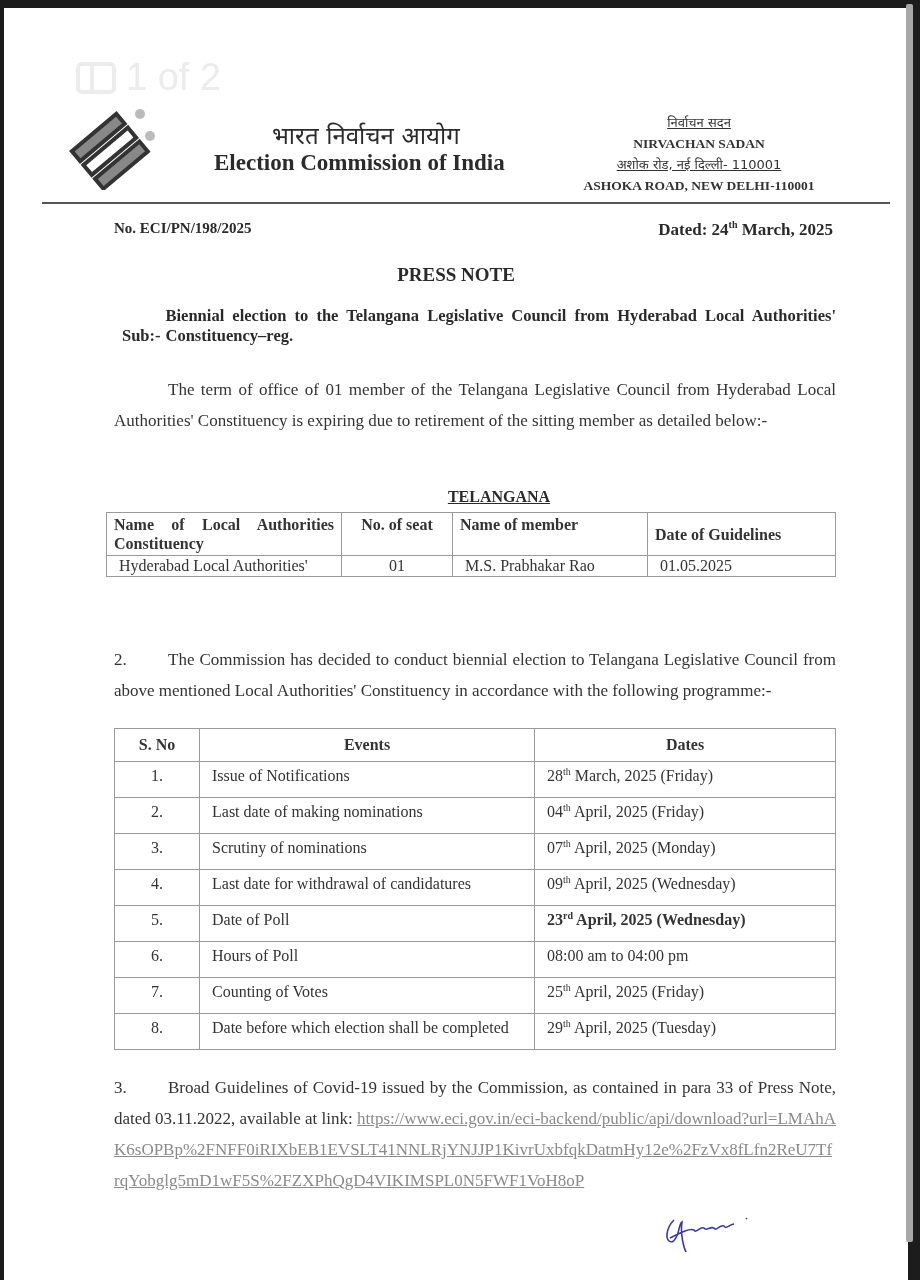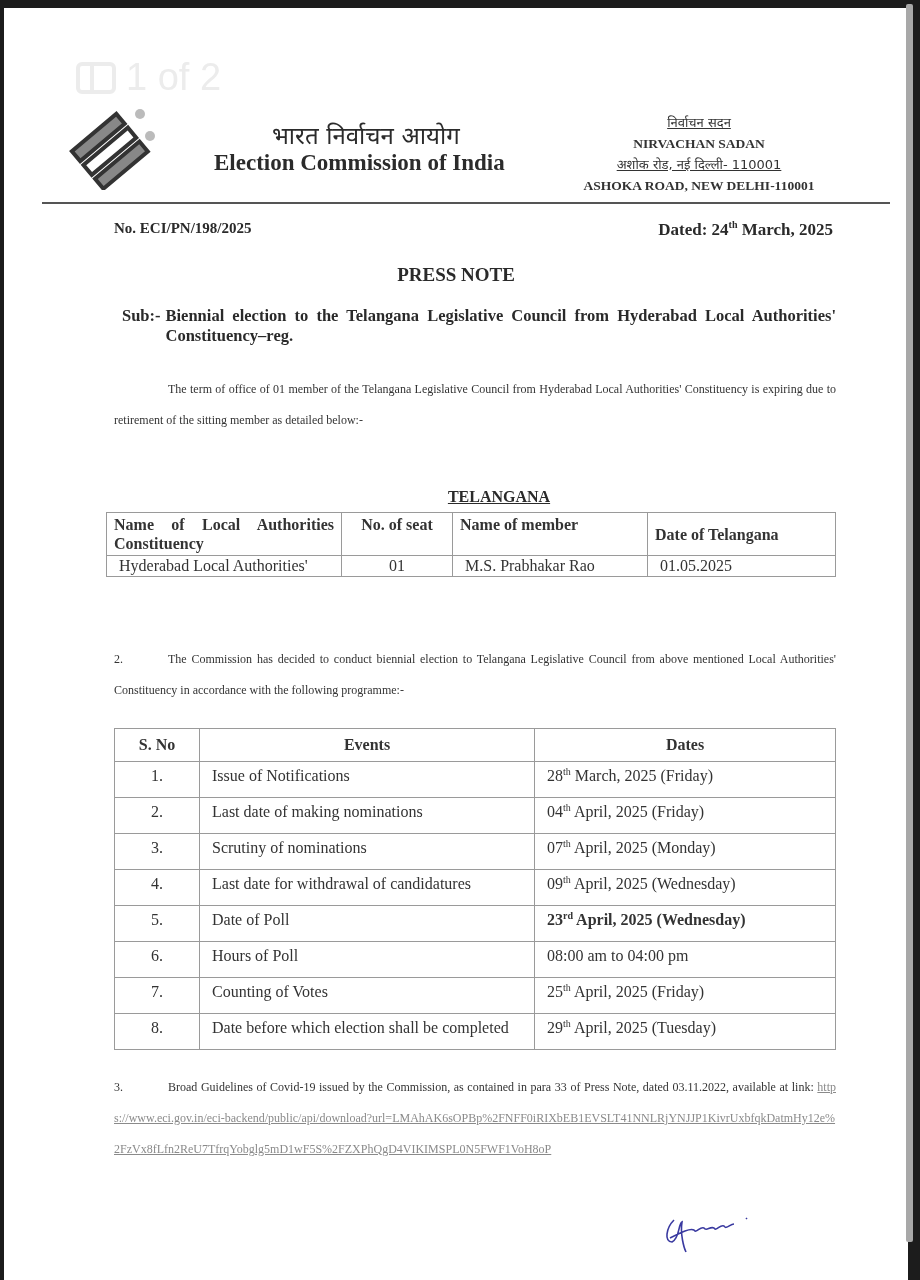--- a/index.html
+++ b/index.html
@@ -23,23 +23,23 @@
   .header-hi { position:absolute; left:268px; top:110px; font-size:24px; font-family:"DejaVu Sans",sans-serif; color:#2b2b2b; }
   .header-en { position:absolute; left:210px; top:142px; font-size:23px; font-weight:bold; color:#2b2b2b; }
   .addr { position:absolute; left:560px; top:104px; width:270px; text-align:center; font-weight:bold; font-size:13.5px; line-height:21px; color:#333; }
   .addr .hi { font-family:"DejaVu Sans",sans-serif; font-weight:normal; font-size:13px;text-decoration:underline; }
   .rule { position:absolute; left:38px; top:194px; width:848px; border-top:2px solid #555; }
   .ref { position:absolute; left:110px; top:212px; font-size:15px; font-weight:bold; }
   .dated { position:absolute; right:75px; top:212px; font-size:17px; font-weight:bold; }
   sup { font-size:10px; vertical-align:super; line-height:0; }
   .title { position:absolute; left:0; width:904px; top:256px; text-align:center; font-size:19px; font-weight:bold; }
   .sub { position:absolute; left:118px; top:298px; width:714px; font-size:16.5px; font-weight:bold; line-height:20px; display:flex; }
-  .sub .lbl { white-space:nowrap; margin-right:5px; }
+  .sub .lbl { white-space:nowrap; margin-right:5px;margin-top:20px; }
   .sub .txt { text-align:justify; }
-  .para { position:absolute; left:110px; width:722px; font-size:12px; line-height:31px; text-align:justify; color:#333; }
+  .para { position:absolute; left:110px; width:722px; font-size:17px; line-height:31px; text-align:justify; color:#333; }
   .para .num { display:inline-block; width:54px; }
   .indent { display:inline-block; width:54px; }
   .tel-title { position:absolute; left:0; width:990px; top:480px; text-align:center; font-size:16px; font-weight:bold; text-decoration:underline; }
   table { border-collapse:collapse; position:absolute; color:#333; }
   td, th { border:1px solid #9a9a9a; font-size:16px; vertical-align:top; padding:1px 12px; }
   .t1 { left:102px; top:504px; width:730px; }
   .t1 th { font-weight:bold; text-align:left; line-height:19px; padding:2px 7px; }
   .t2 { left:110px; top:720px; width:722px; }
   .t2 th { font-weight:bold; text-align:center; height:30px; vertical-align:middle; }
   .t2 td { height:30px; line-height:20px; vertical-align:top; padding-top:4px; }
@@ -92,21 +92,21 @@
 
   <div class="para" style="top:366px;"><span class="indent"></span><span>The term of office of 01 member of the Telangana Legislative Council from Hyderabad Local Authorities' Constituency is expiring due to retirement of the sitting member as detailed below:-</span></div>
 
   <div class="tel-title">TELANGANA</div>
   <table class="t1">
     <tbody>
         <tr>
       <th style="width:220px;text-align:justify;">Name of Local Authorities Constituency</th>
       <th style="width:96px;text-align:center;">No. of seat</th>
       <th style="width:180px;">Name of member</th>
-      <th style="vertical-align:middle;">Date of Telangana</th>
+      <th style="vertical-align:middle;">Date of Guidelines</th>
     </tr>
     <tr>
       <td>Hyderabad Local Authorities'</td>
       <td style="text-align:center;">01</td>
       <td>M.S. Prabhakar Rao</td>
       <td>01.05.2025</td>
     </tr>
   </tbody>
     </table>
 

